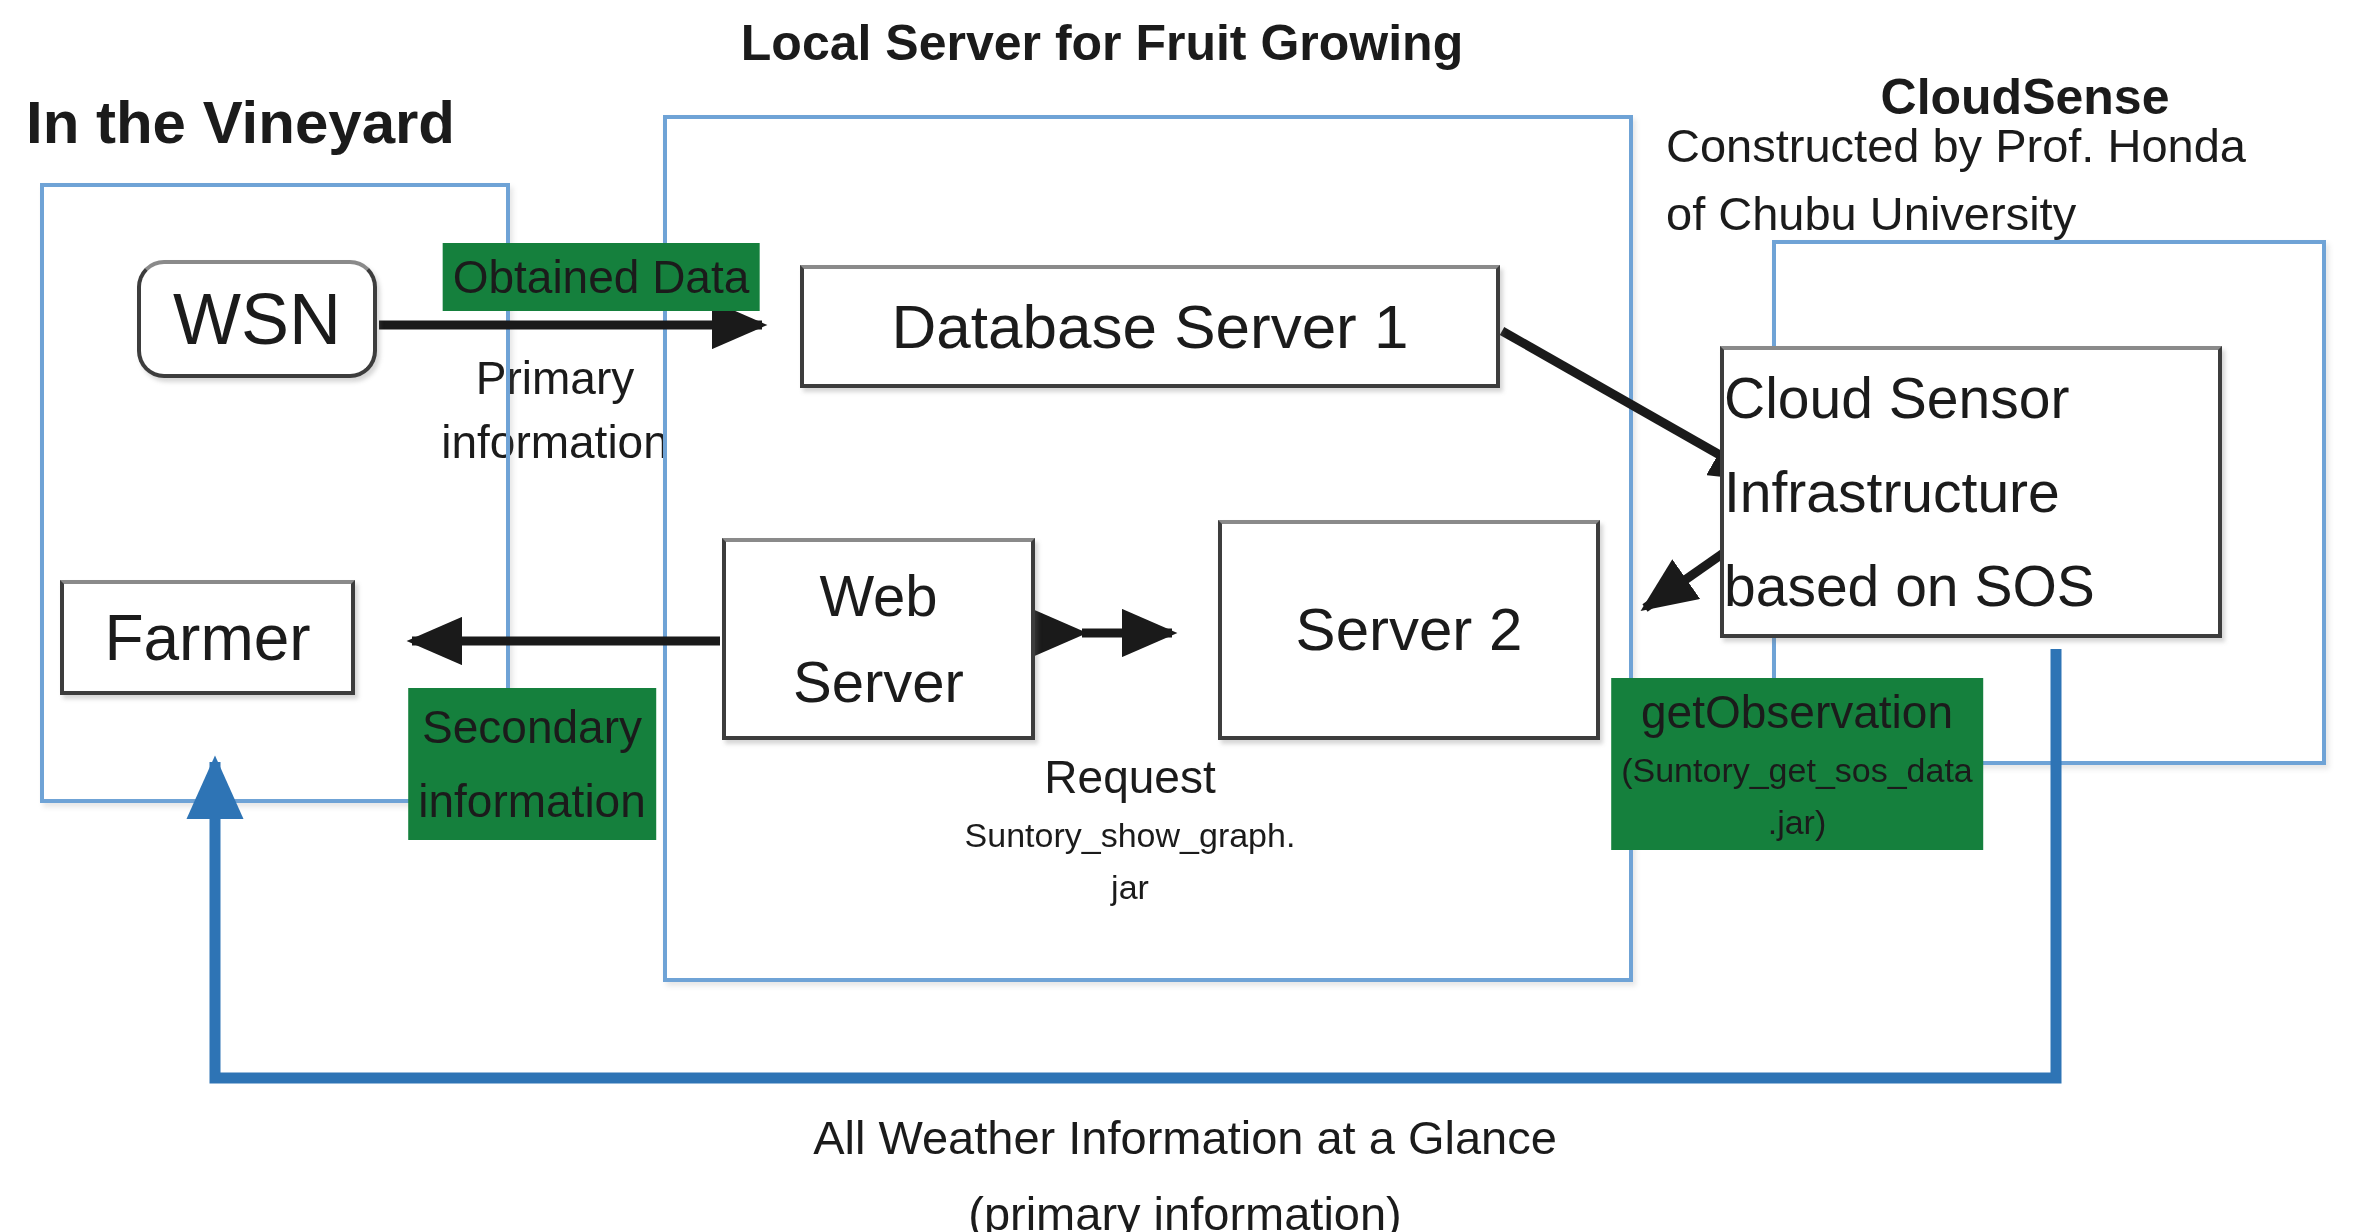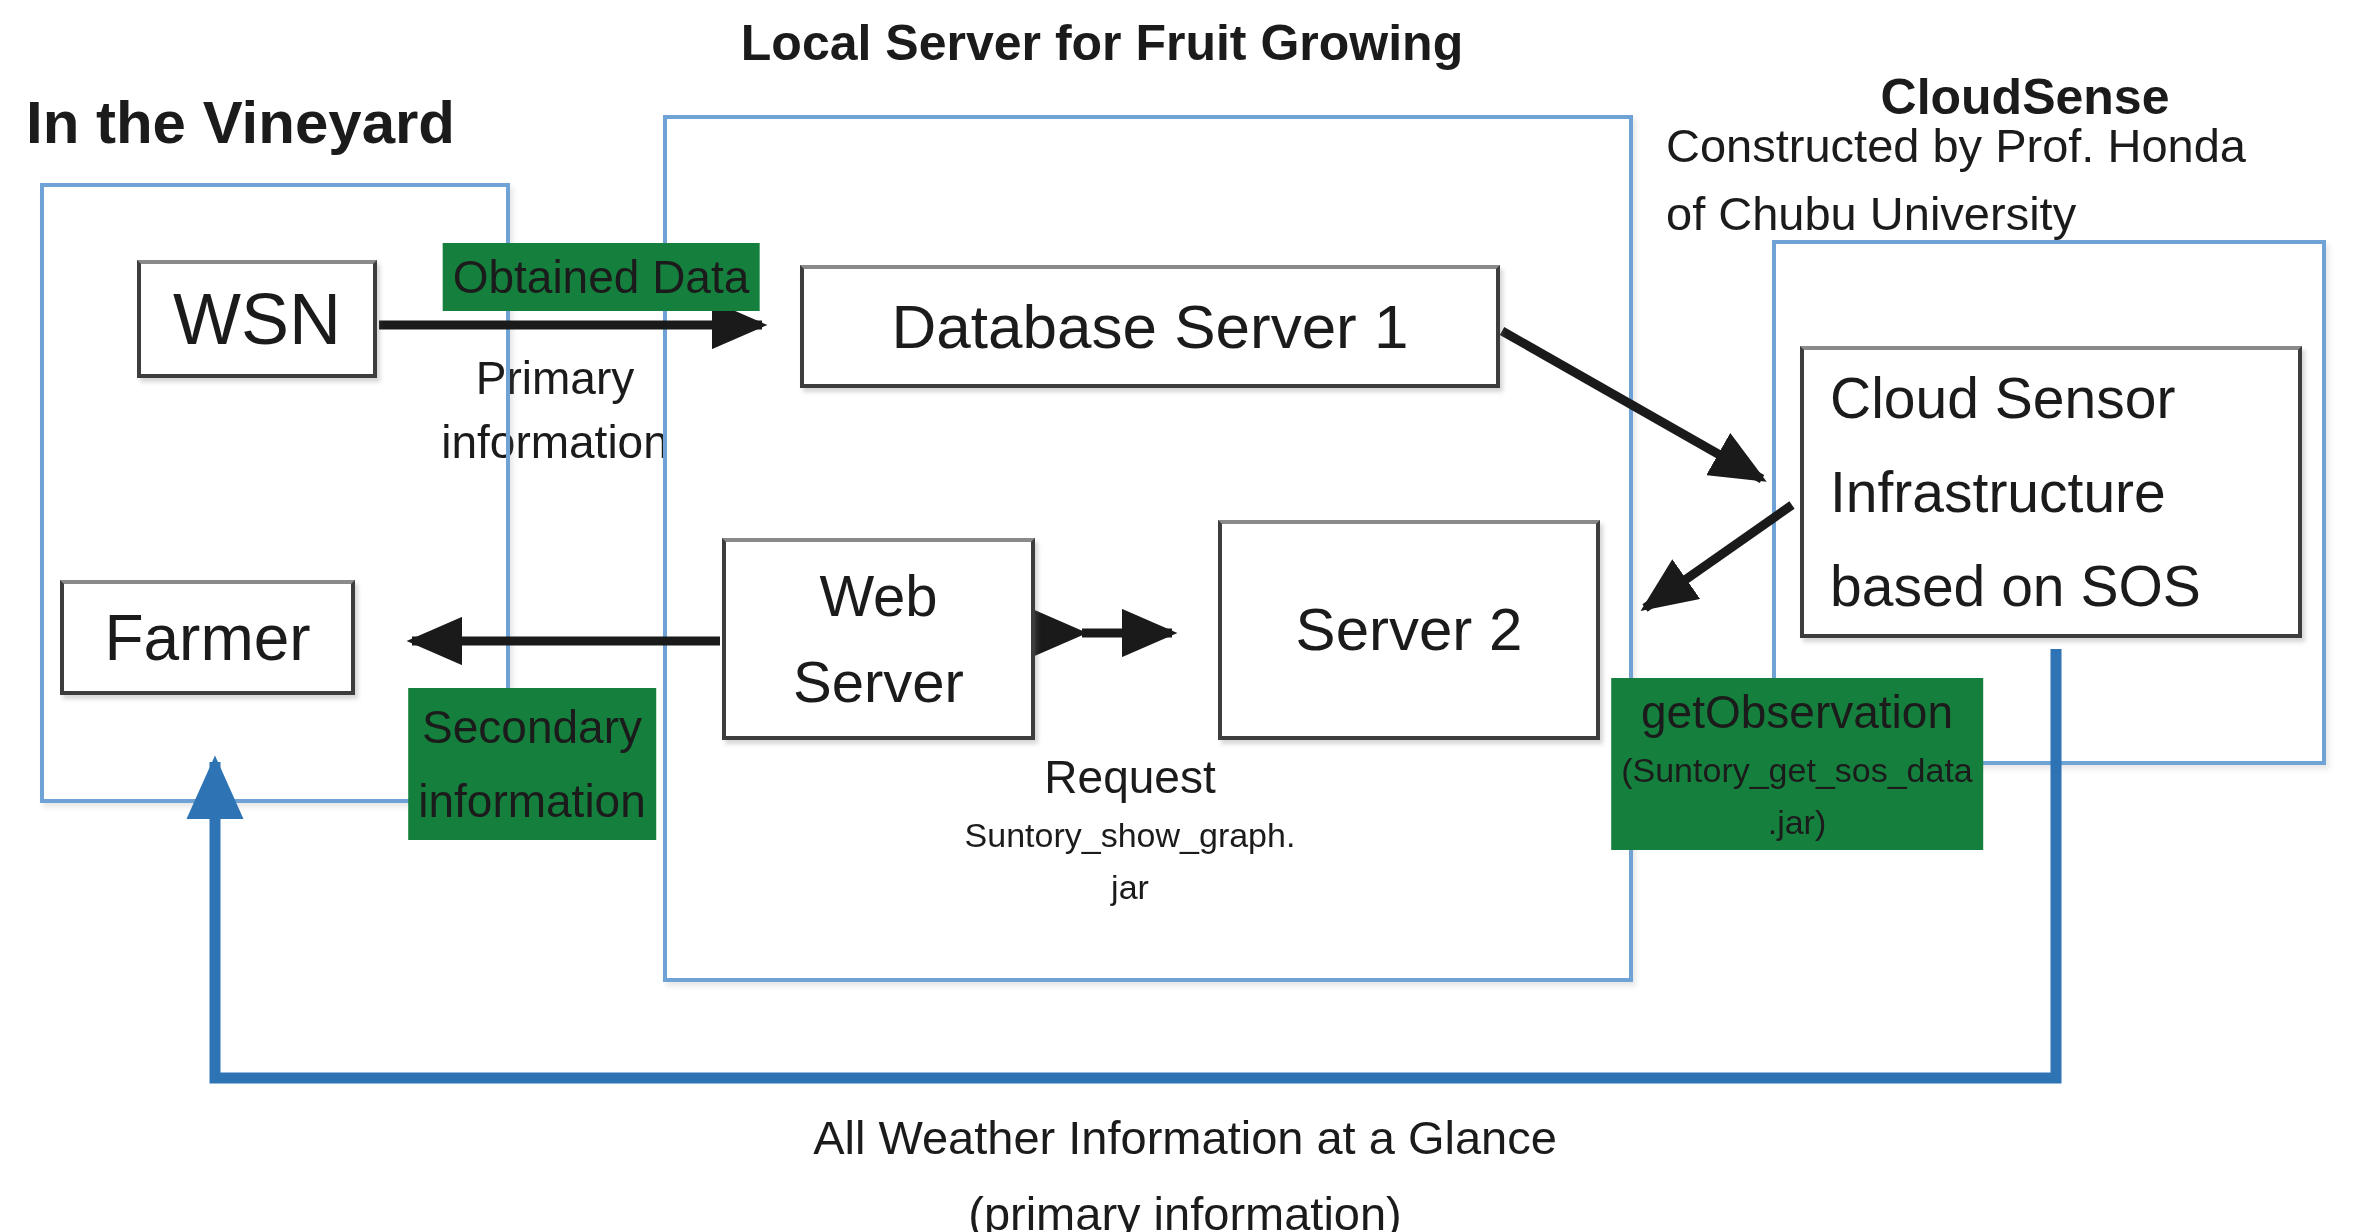--- a/index.html
+++ b/index.html
@@ -101,42 +101,42 @@
   </svg>
 
   <div class="heading" style="left:26px;top:88px;font-size:60px;">In the Vineyard</div>
   <div class="heading" style="left:1102px;top:14px;transform:translateX(-50%);">Local Server for Fruit Growing</div>
   <div class="heading" style="left:2025px;top:24px;transform:translateX(-50%);margin-top:44px;">CloudSense</div>
   <div class="subtitle" style="left:1666px;top:112px;">
     <span>Constructed by Prof. Honda</span><br>
     <span>of Chubu University</span>
   </div>
 
-  <div class="node" style="left:137px;top:260px;width:232px;height:110px;font-size:72px;">
+  <div class="node" style="left:137px;top:260px;width:232px;height:110px;font-size:72px;border-radius:27px;">
     <span class="nline">WSN</span>
   </div>
 
   <div class="node" style="left:800px;top:265px;width:692px;height:115px;font-size:62px;">
     <span class="nline">Database Server 1</span>
   </div>
 
   <div class="node" style="left:722px;top:538px;width:305px;height:194px;font-size:58px;line-height:86px;justify-content:center;">
     <span class="nline">Web</span>
     <span class="nline">Server</span>
   </div>
 
   <div class="node" style="left:1218px;top:520px;width:374px;height:212px;font-size:60px;line-height:90px;">
     <span class="nline">Server 2</span>
   </div>
 
   <div class="node" style="left:60px;top:580px;width:287px;height:107px;font-size:64px;">
     <span class="nline">Farmer</span>
   </div>
 
-  <div class="node" style="left:1800px;top:346px;width:502px;height:292px;font-size:57px;line-height:94px;align-items:flex-start;padding-left:26px;box-sizing:border-box;">
+  <div class="node" style="left:1720px;top:346px;width:502px;height:292px;font-size:57px;line-height:94px;align-items:flex-start;box-sizing:border-box;">
     <span class="nline">Cloud Sensor</span>
     <span class="nline">Infrastructure</span>
     <span class="nline">based on SOS</span>
   </div>
 
   <div class="lbl bg" style="left:601px;top:243px;transform:translateX(-50%);">Obtained Data</div>
 
 
   <div class="lbl bg" style="left:532px;top:688px;transform:translateX(-50%);line-height:74px;">
     <span>Secondary</span><br>

